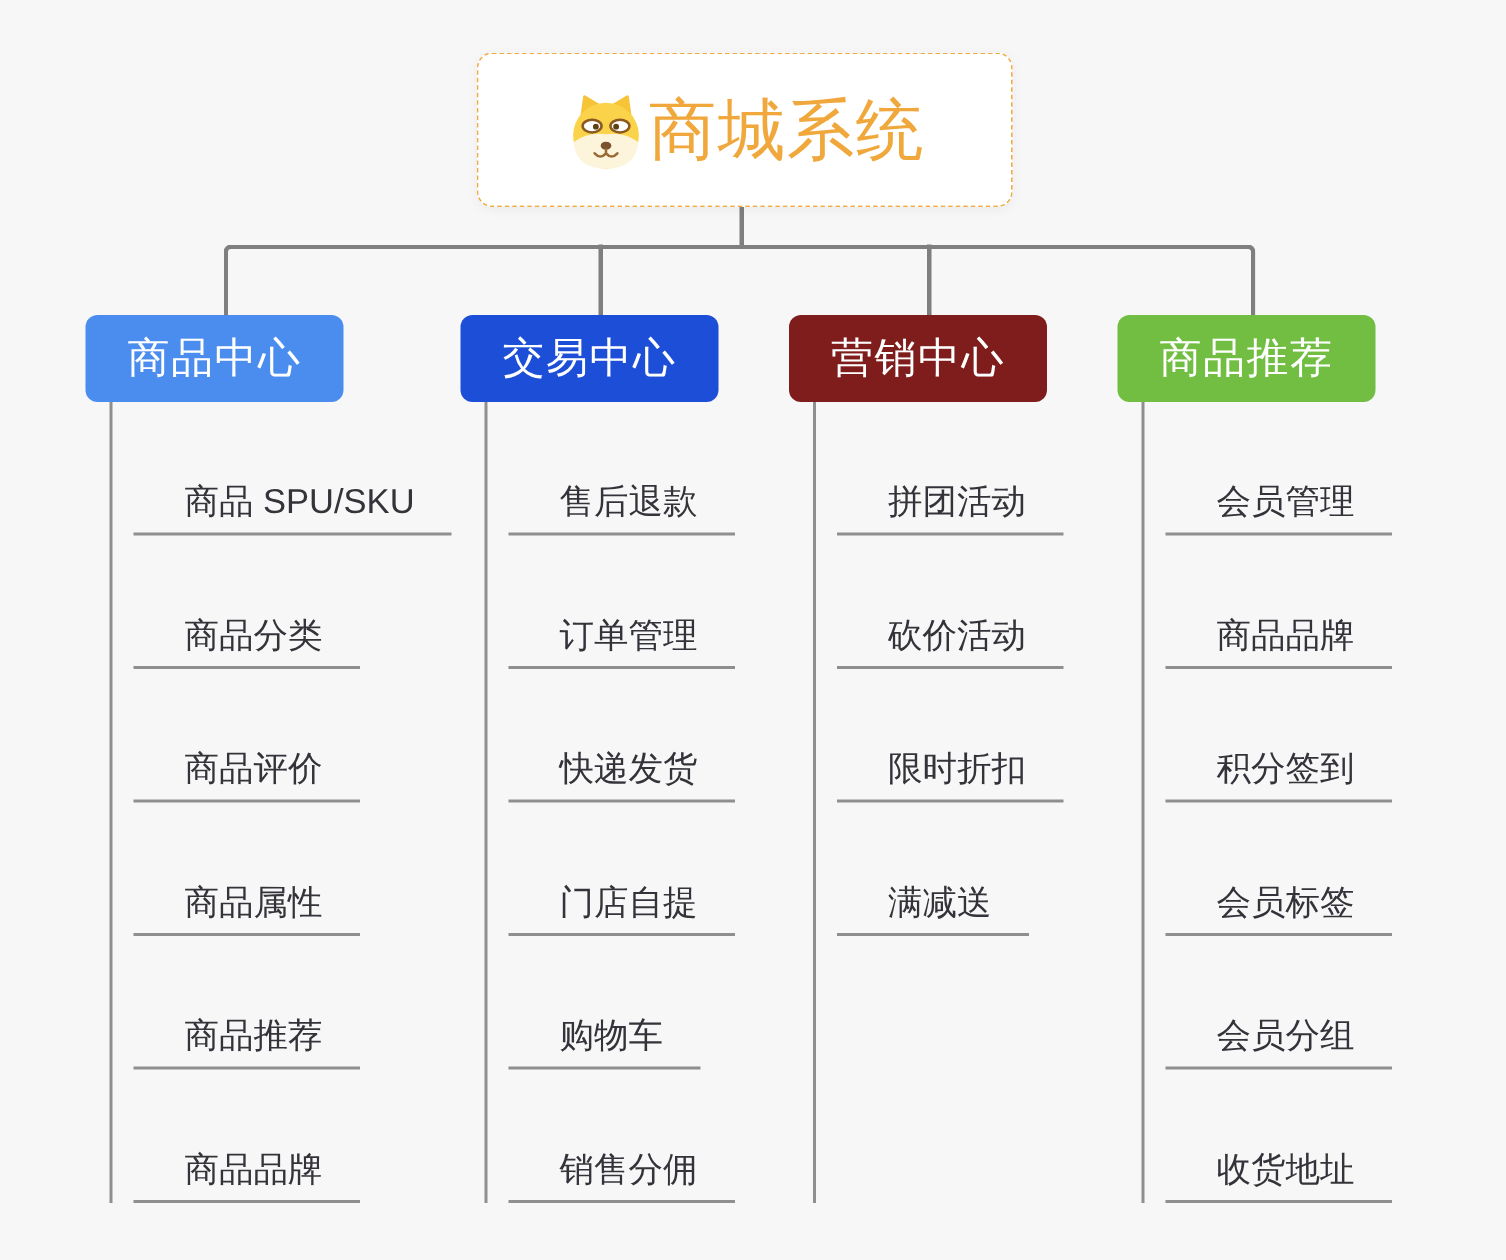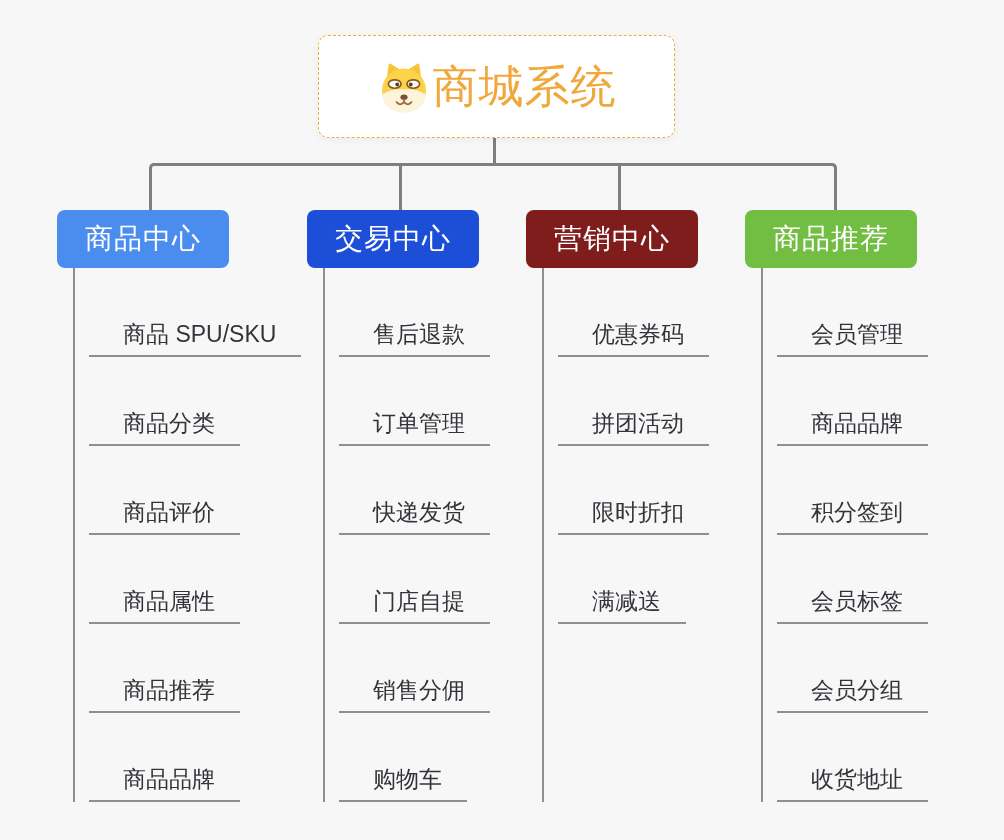--- a/index.html
+++ b/index.html
@@ -120,30 +120,30 @@
         </div>
       </div>
       <div class="branch" style="left: 307px;">
         <div class="branch-node" style="background: #1d4ed8;">交易中心</div>
         <div class="vline" style="height: 534px;"></div>
         <div class="children">
           <div class="child-item">售后退款</div>
           <div class="child-item">订单管理</div>
           <div class="child-item">快递发货</div>
           <div class="child-item">门店自提</div>
+          <div class="child-item">购物车</div>
           <div class="child-item">销售分佣</div>
-          <div class="child-item">购物车</div>
         </div>
       </div>
       <div class="branch" style="left: 526px;">
         <div class="branch-node" style="background: #7f1d1d;">营销中心</div>
         <div class="vline" style="height: 534px;"></div>
         <div class="children">
-          <div class="child-item">优惠券码</div>
           <div class="child-item">拼团活动</div>
+          <div class="child-item">砍价活动</div>
           <div class="child-item">限时折扣</div>
           <div class="child-item">满减送</div>
         </div>
       </div>
       <div class="branch" style="left: 745px;">
         <div class="branch-node" style="background: rgb(113, 190, 66);">商品推荐</div>
         <div class="vline" style="height: 534px;"></div>
         <div class="children">
           <div class="child-item">会员管理</div>
           <div class="child-item">商品品牌</div>

